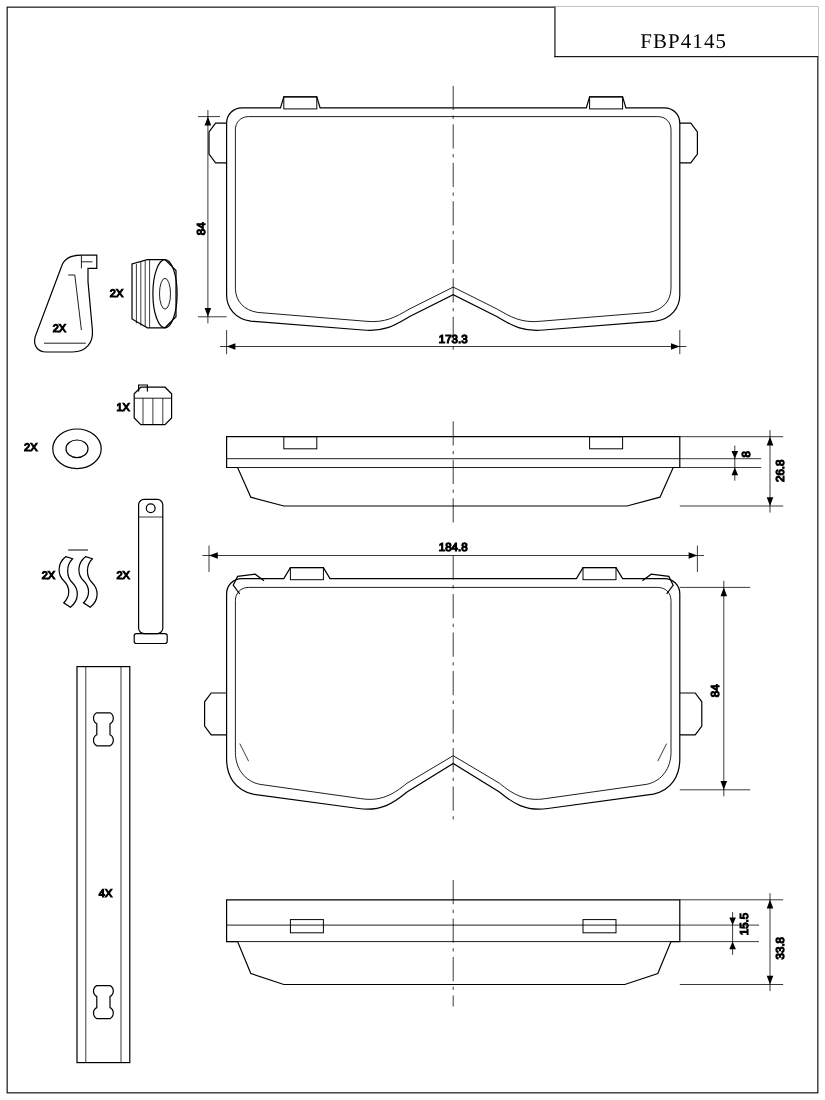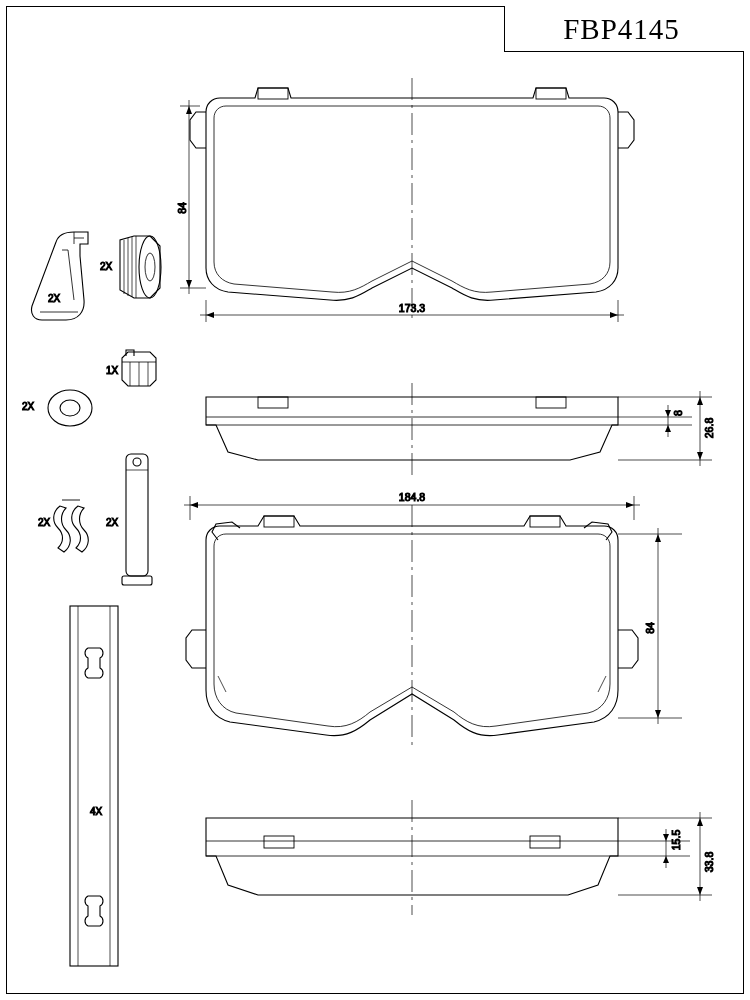--- a/index.html
+++ b/index.html
@@ -1,20 +1,20 @@
 <!DOCTYPE html>
 <html><head>
 <meta charset="utf-8">
 <style>
   html,body{margin:0;padding:0;background:#fff;}
   body{font-family:"Liberation Serif",serif;}
   #page{position:relative;width:750px;height:1000px;background:#fff;overflow:hidden;}
   .frame{position:absolute;left:6px;top:6px;width:738px;height:988px;border:1.5px solid #000;box-sizing:border-box;}
   .titlebox{position:absolute;right:6px;top:6px;width:240px;height:46px;border-left:1.5px solid #000;border-bottom:1.5px solid #000;box-sizing:border-box;background:#fff;}
-  .titlebox span{position:absolute;left:0;right:6px;top:7px;text-align:center;font-size:29px;letter-spacing:1px;font-family:"Liberation Serif",serif;}
+  .titlebox span{position:absolute;left:0;right:6px;top:22px;text-align:center;font-size:19px;letter-spacing:1px;font-family:"Liberation Serif",serif;}
   svg{position:absolute;left:0;top:0;}
   .dim{font-family:"Liberation Sans",sans-serif;font-size:10.5px;fill:#000;}
   .qty{font-family:"Liberation Sans",sans-serif;font-size:10px;fill:#000;}
   line,path,polyline,polygon,rect,circle,ellipse{shape-rendering:geometricPrecision;}
 </style>
 </head>
 <body>
 
 <div id="page">
 

